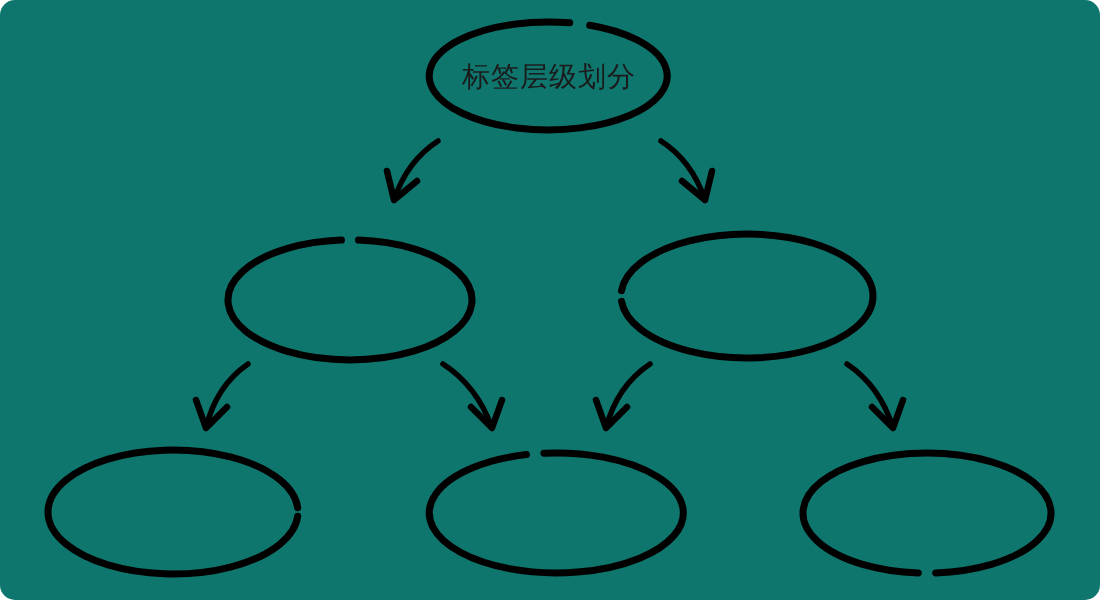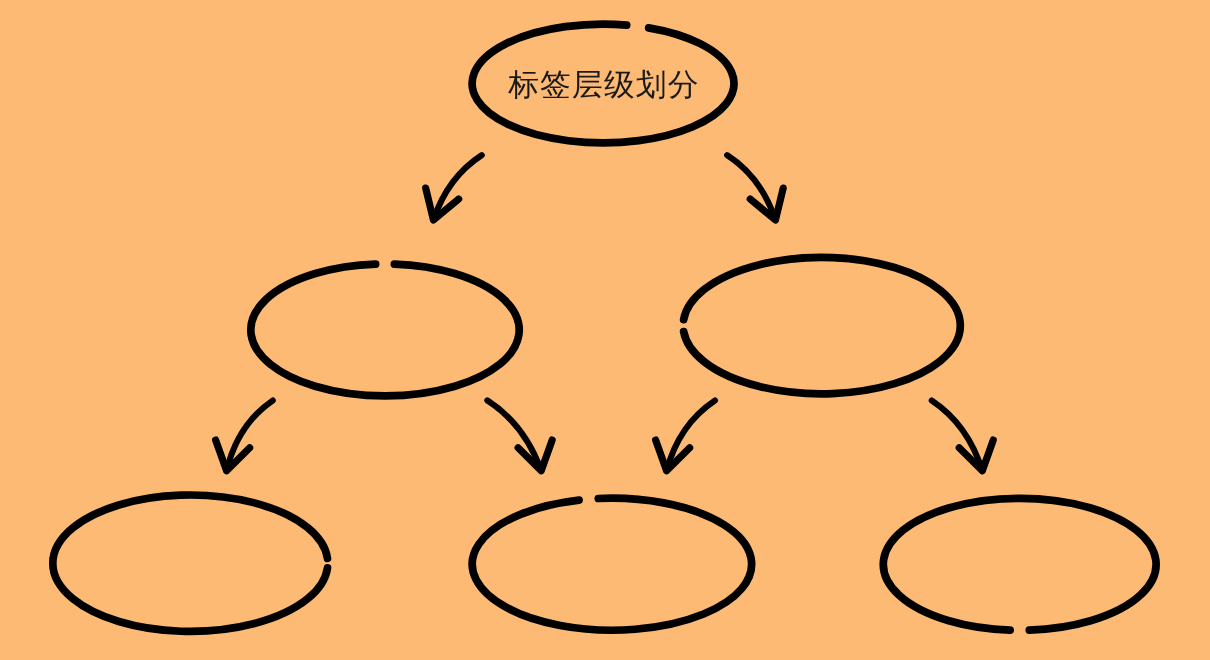--- a/index.html
+++ b/index.html
@@ -5,22 +5,23 @@
   html, body {
     margin: 0;
     padding: 0;
     background: #ffffff;
     font-family: "Liberation Sans", sans-serif;
   }
   .stage {
     position: relative;
     width: 1100px;
     height: 600px;
-    background: #fdba74;
+    background: #0f766e;
     overflow: hidden;
+    border-radius: 15px;
   }
   svg { display: block; }
   .node-stroke {
     fill: none;
     stroke: #000000;
     stroke-width: 7;
     stroke-linecap: round;
   }
   .edge-stroke {
     fill: none;

